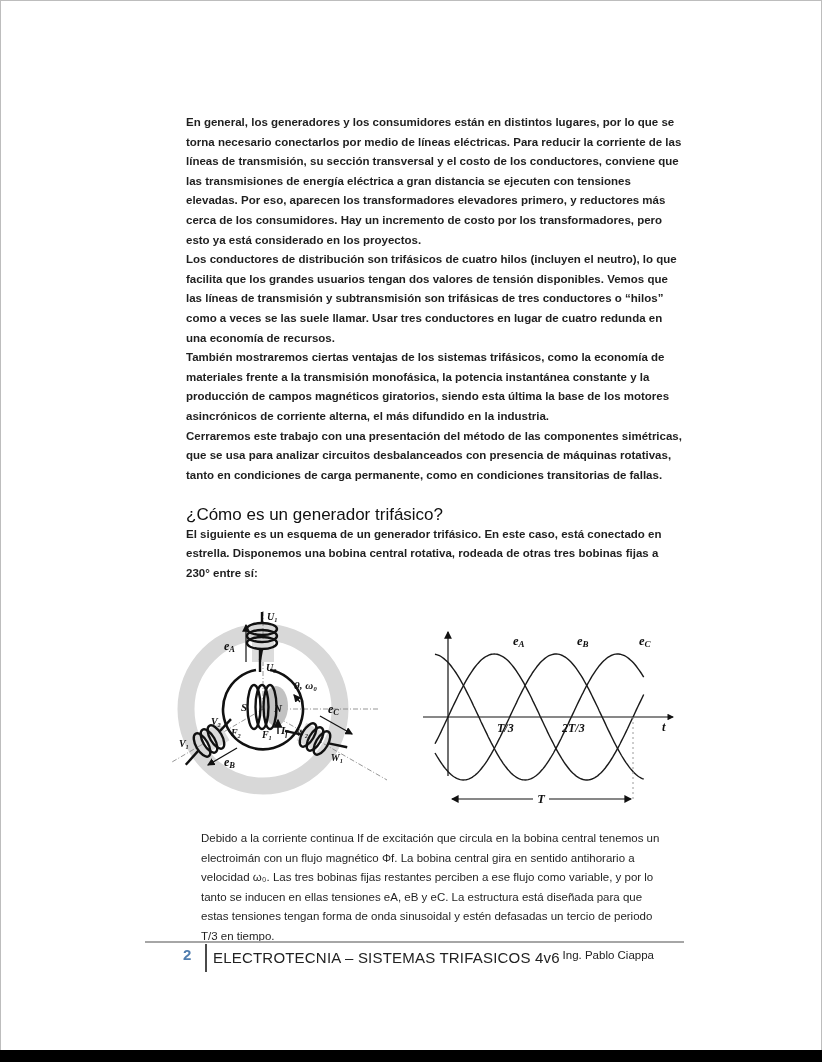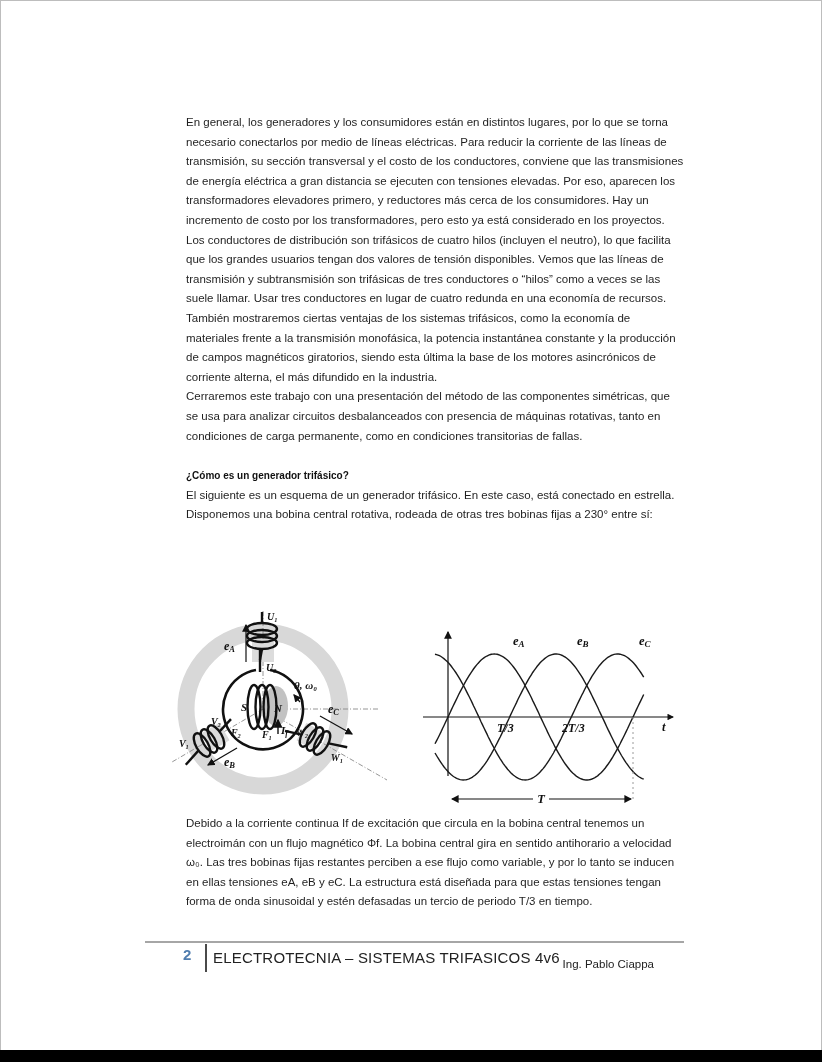--- a/index.html
+++ b/index.html
@@ -1,31 +1,31 @@
 <!DOCTYPE html>
 <html><head>
 <meta charset="utf-8">
 <style>
   html,body{margin:0;padding:0;background:#fff;}
   .stage{position:relative;width:822px;height:1062px;background:#ffffff;overflow:hidden;
          font-family:"Liberation Sans",sans-serif;color:#1f1f1f;}
   .page-border{position:absolute;inset:0;border:1px solid #bdbdbd;pointer-events:none;}
   .bottom-bar{position:absolute;left:0;top:1050px;width:822px;height:12px;background:#000;}
   .textcol{position:absolute;left:186px;top:113px;width:499px;font-size:11.5px;line-height:19.6px;}
-  .textcol p{margin:0;}
-  .textcol h2{margin:20px 0 0 0;font-size:10px;line-height:19.6px;font-weight:bold;color:#111;}
+  .textcol p{margin:0;font-weight:bold;}
+  .textcol h2{margin:20px 0 0 0;font-size:17px;line-height:19.6px;font-weight:normal;color:#111;}
   .below{position:absolute;left:186px;top:814px;width:499px;font-size:11.5px;line-height:19.6px;}
-  .below p{margin:0;}
+  .below p{margin:15px;}
   .fig{position:absolute;}
   .footer-rule{position:absolute;left:145px;top:941px;width:539px;height:2px;background:#a6a6a6;}
   .footer{position:absolute;left:145px;top:944px;width:539px;height:30px;}
   .page-num{position:absolute;left:38px;top:2px;font-size:15px;font-weight:bold;}
   .footer-sep{position:absolute;left:60px;top:0;width:2px;height:28px;background:#4a4a4a;}
   .footer-title{position:absolute;left:68px;top:5px;font-size:15px;color:#222;letter-spacing:.2px;}
-  .footer-author{position:absolute;right:30px;top:14px;font-size:11.5px;color:#222;}
+  .footer-author{position:absolute;right:30px;top:5px;font-size:11.5px;color:#222;}
   svg text{font-family:"Liberation Serif",serif;font-style:italic;font-weight:bold;fill:#111;}
 </style>
 </head>
 <body>
 
 <div class="stage">
   <div class="page-border"></div>
 
   <div class="textcol">
     <p>En general, los generadores y los consumidores están en distintos lugares, por lo que se torna necesario conectarlos por medio de líneas eléctricas. Para reducir la corriente de las líneas de transmisión, su sección transversal y el costo de los conductores, conviene que las transmisiones de energía eléctrica a gran distancia se ejecuten con tensiones elevadas. Por eso, aparecen los transformadores elevadores primero, y reductores más cerca de los consumidores. Hay un incremento de costo por los transformadores, pero esto ya está considerado en los proyectos.</p>

